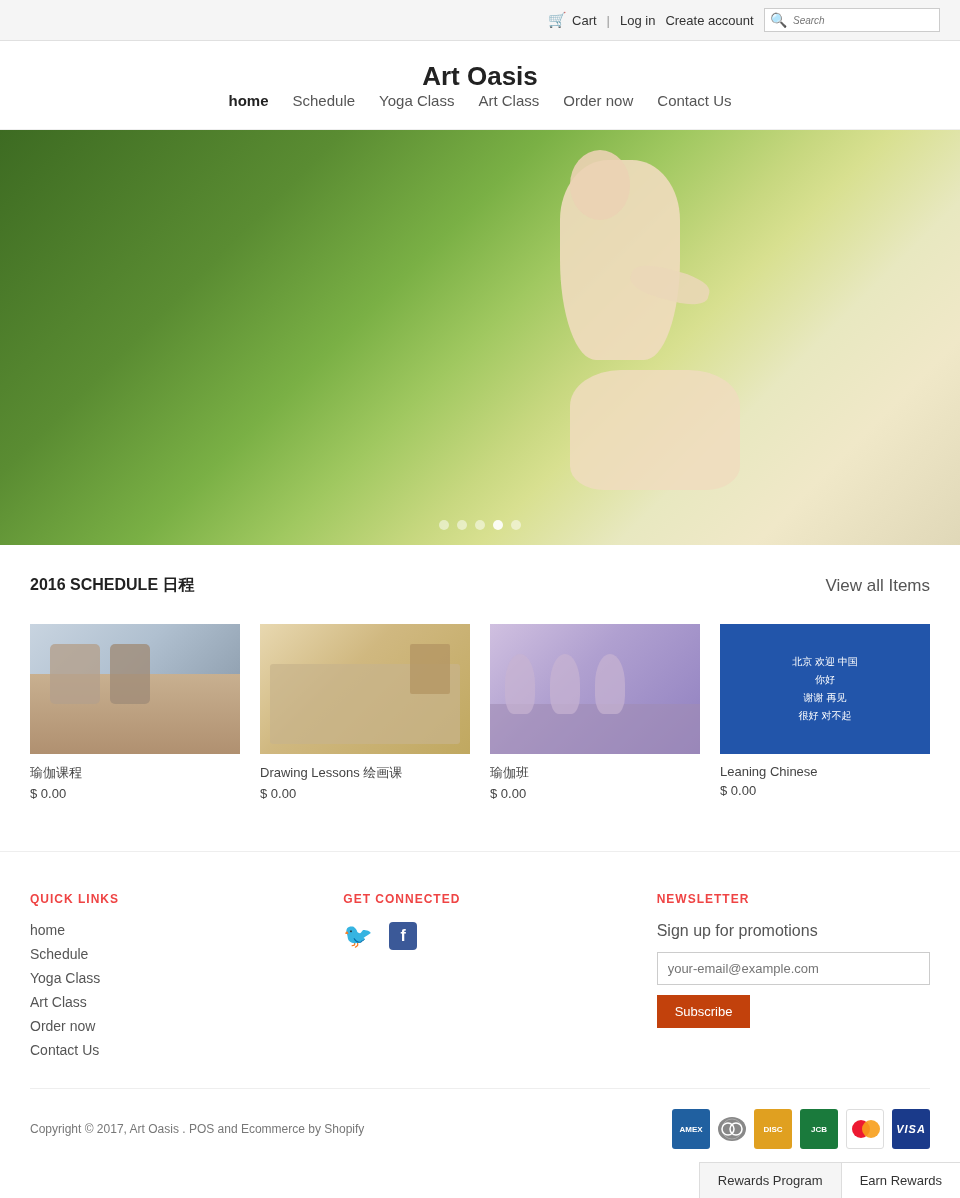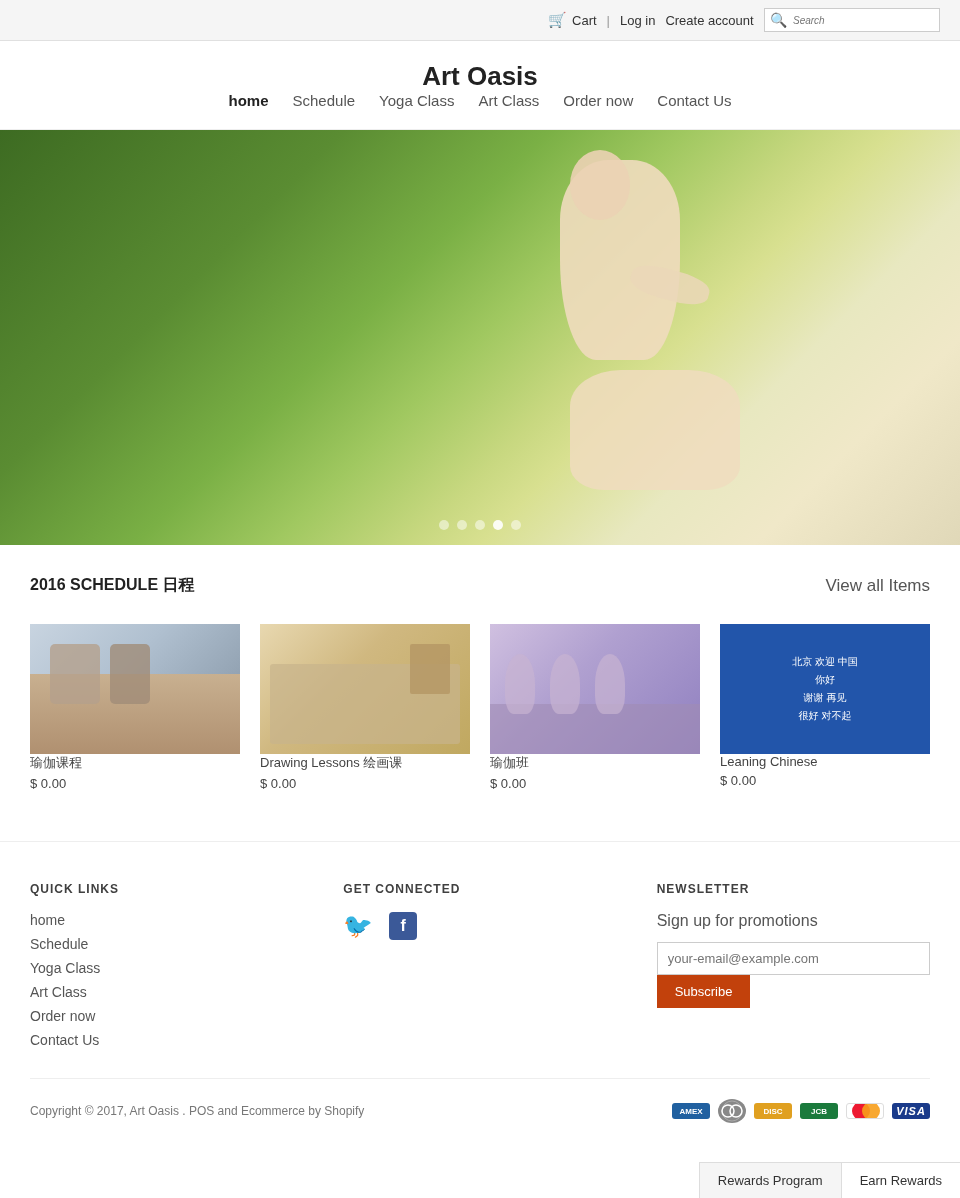--- a/index.html
+++ b/index.html
@@ -130,20 +130,21 @@
       grid-template-columns: repeat(4, 1fr);
       gap: 20px;
     }
     .product-card {
       cursor: pointer;
     }
     .product-img {
       width: 100%;
       height: 130px;
       background: #ccc;
+      margin-bottom: 10px;
       overflow: hidden;
       position: relative;
     }
     
     .product-img.img1 {
       background: linear-gradient(135deg, #c8d4e0 0%, #b0c0d0 40%, #8090a0 100%);
     }
     .product-img.img1::before {
       content: '';
       position: absolute;
@@ -192,21 +193,21 @@
     }
     .footer-grid {
       display: grid;
       grid-template-columns: 1fr 1fr 1fr;
       gap: 40px;
       margin-bottom: 30px;
     }
     .footer-section-title {
       font-size: 12px;
       font-weight: bold;
-      color: #404040;
+      color: #ef4444;
       letter-spacing: 1px;
       margin-bottom: 16px;
       text-transform: uppercase;
     }
     .footer-links {
       display: flex;
       flex-direction: column;
       gap: 8px;
     }
     .footer-links a {
@@ -225,20 +226,21 @@
       cursor: pointer;
     }
     .newsletter-text {
       font-size: 16px;
       color: #555;
       margin-bottom: 12px;
     }
     .newsletter-form {
       display: flex;
       flex-direction: column;
+      gap: 10px;
     }
     .newsletter-input {
       padding: 8px 10px;
       border: 1px solid #ccc;
       font-size: 13px;
       color: #999;
       outline: none;
     }
     .subscribe-btn {
       padding: 9px 18px;
@@ -260,21 +262,21 @@
       font-size: 12px;
       color: #777;
     }
     .payment-icons {
       display: flex;
       gap: 8px;
       align-items: center;
     }
     .pay-icon {
       width: 38px;
-      height: 16px;
+      height: 40px;
       border-radius: 3px;
       display: inline-flex;
       align-items: center;
       justify-content: center;
       font-size: 8px;
       font-weight: bold;
       color: #fff;
     }
     .pay-amex { background: #2060a0; }
     .pay-diners { background: #aaa; }

